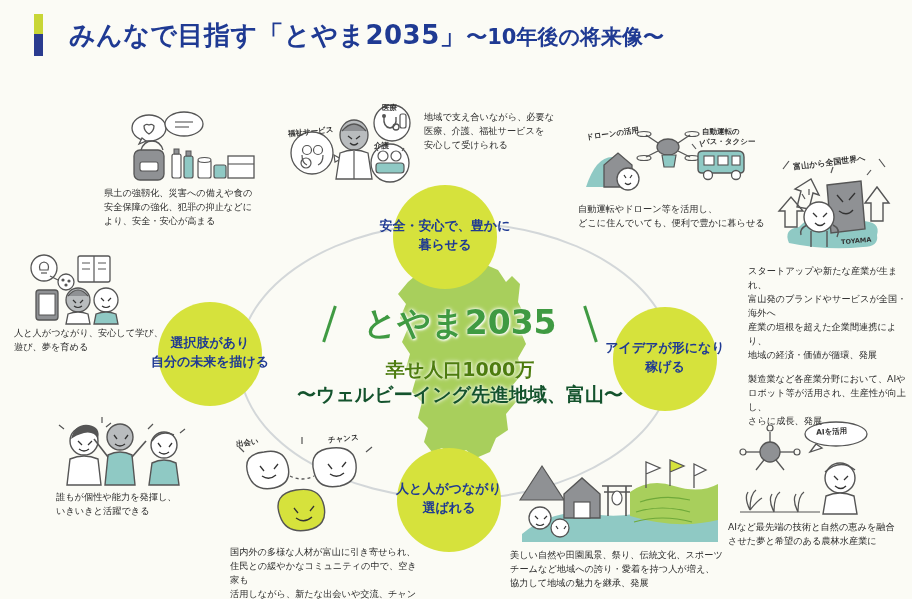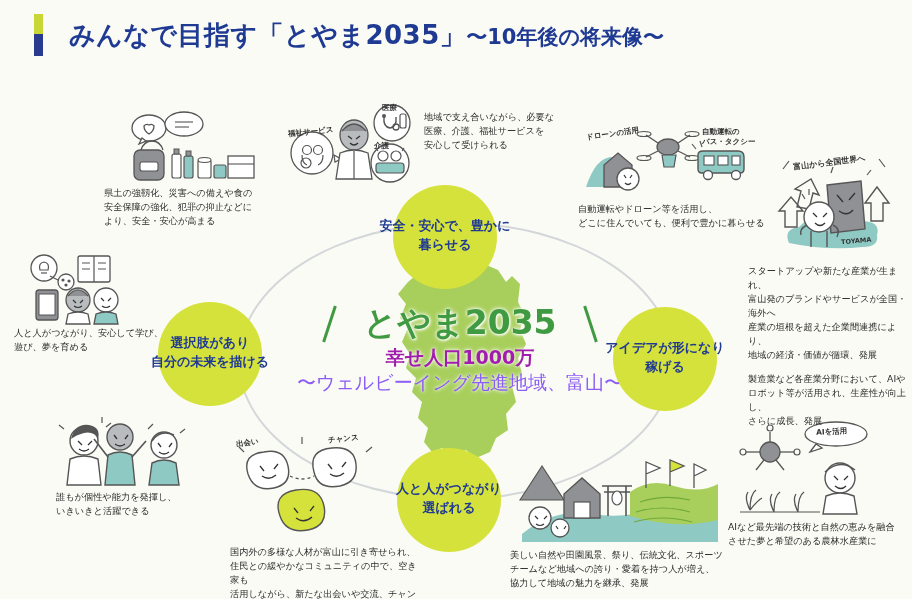--- a/index.html
+++ b/index.html
@@ -87,30 +87,30 @@
     font-size: 33px;
     font-weight: bold;
     color: #3f9a42;
     letter-spacing: 0px;
     line-height: 1.1;
     text-shadow: 0 0 3px #fbfbf5, 0 0 5px #fbfbf5, 1px 1px 2px #fbfbf5;
   }
   .center-sub1 {
     font-size: 19px;
     font-weight: bold;
-    color: #a21caf;
-    margin-top: 5px;
+    color: #4d7c0f;
+    margin-top: 17px;
     line-height: 1.2;
     text-shadow: 0 0 3px #fbfbf5, 0 0 5px #fbfbf5;
     text-align: center;
   }
   .center-sub2 {
     font-size: 19px;
-    font-weight: normal;
-    color: #8b5cf6;
+    font-weight: bold;
+    color: #14532d;
     margin-top: 2px;
     line-height: 1.2;
     text-shadow: 0 0 3px #fbfbf5, 0 0 5px #fbfbf5;
   }
   .slash-l, .slash-r {
     position: absolute;
     width: 3px;
     height: 38px;
     background: #3f9a42;
     top: 0px;

